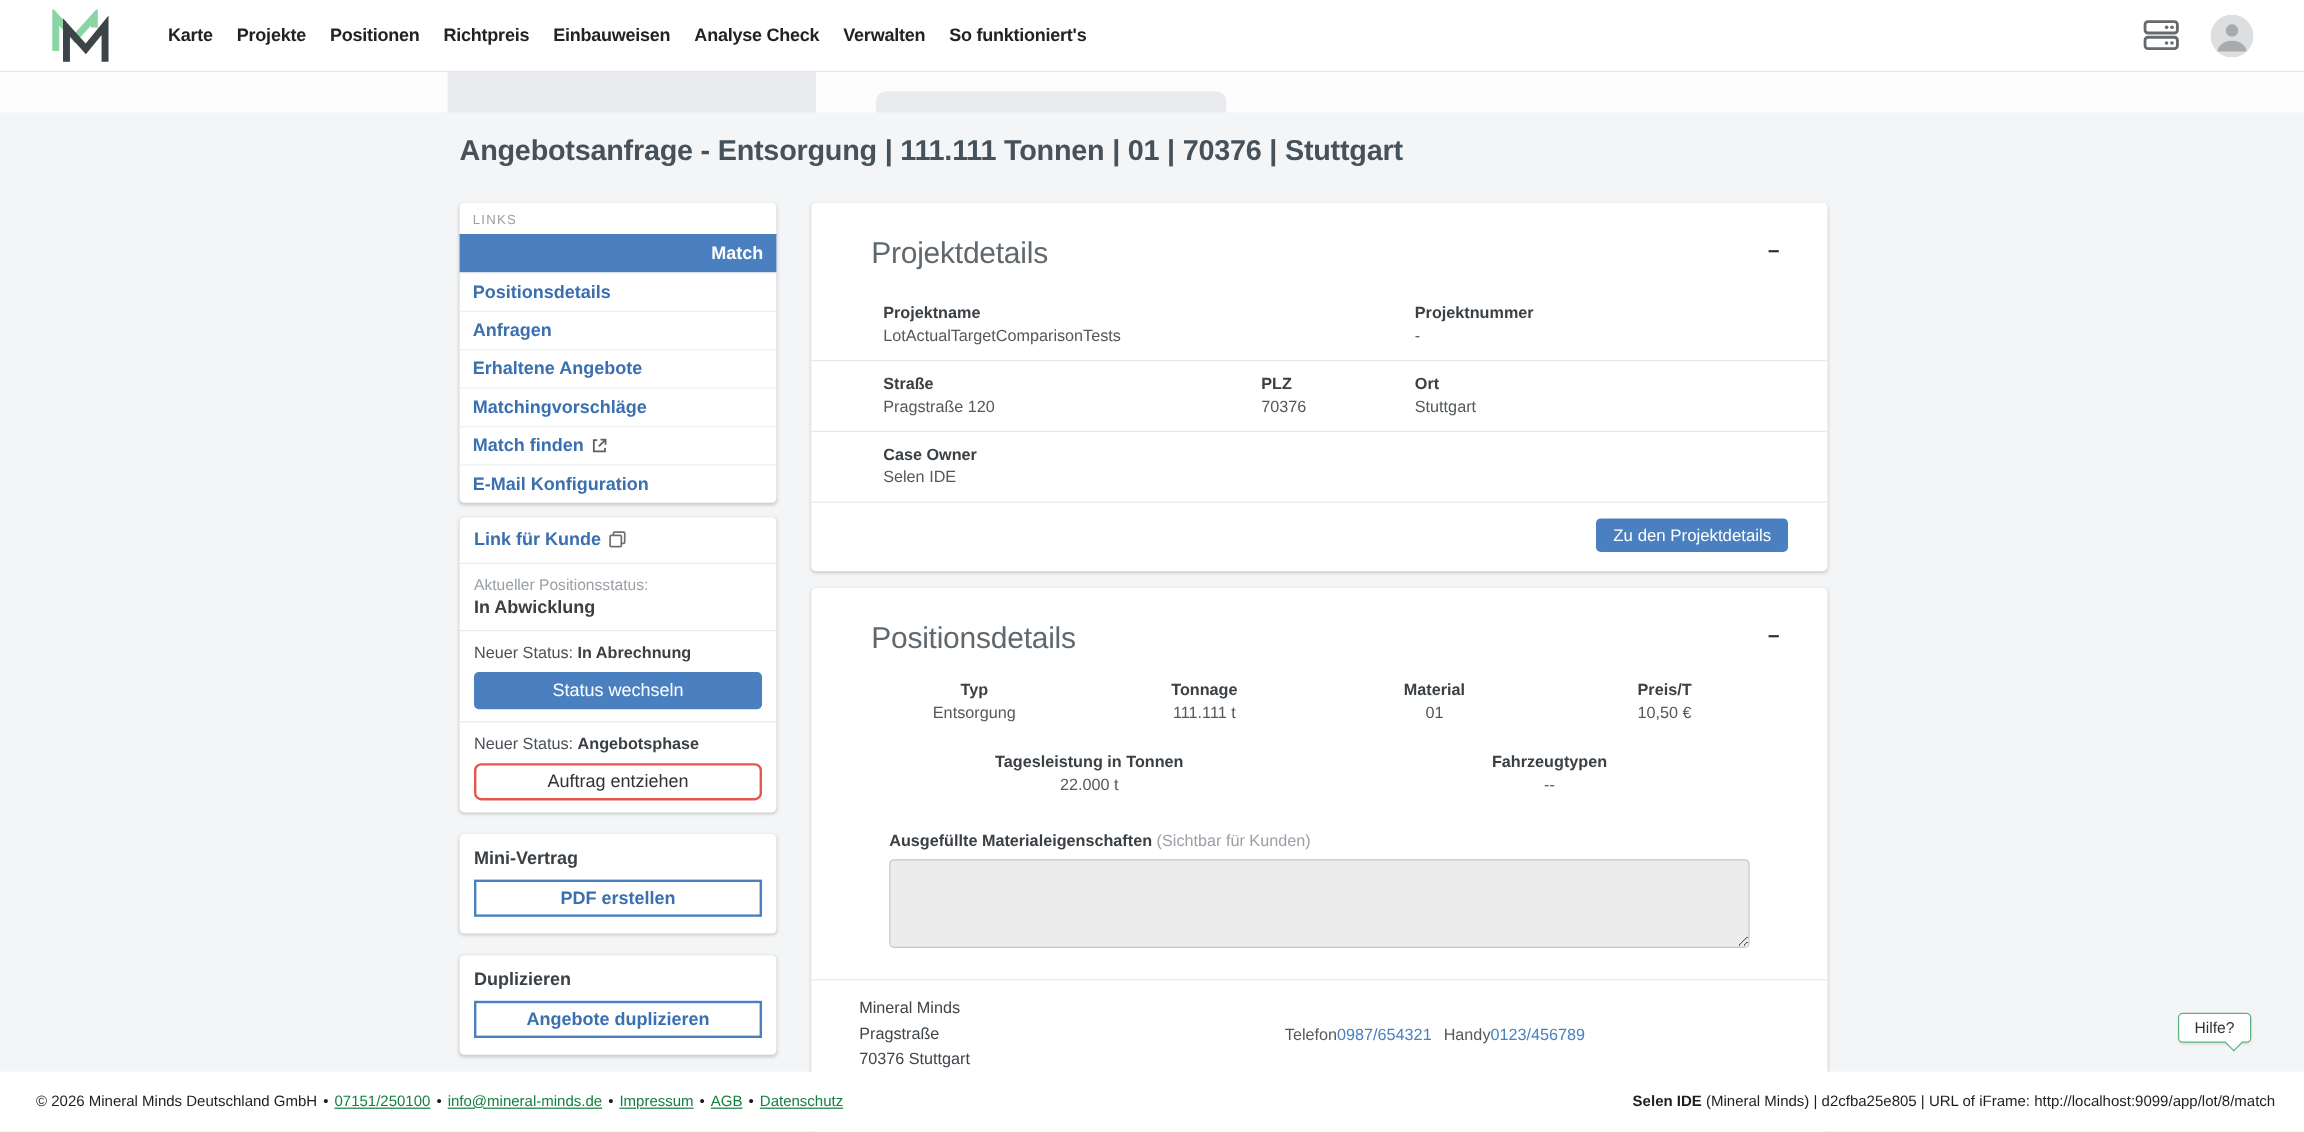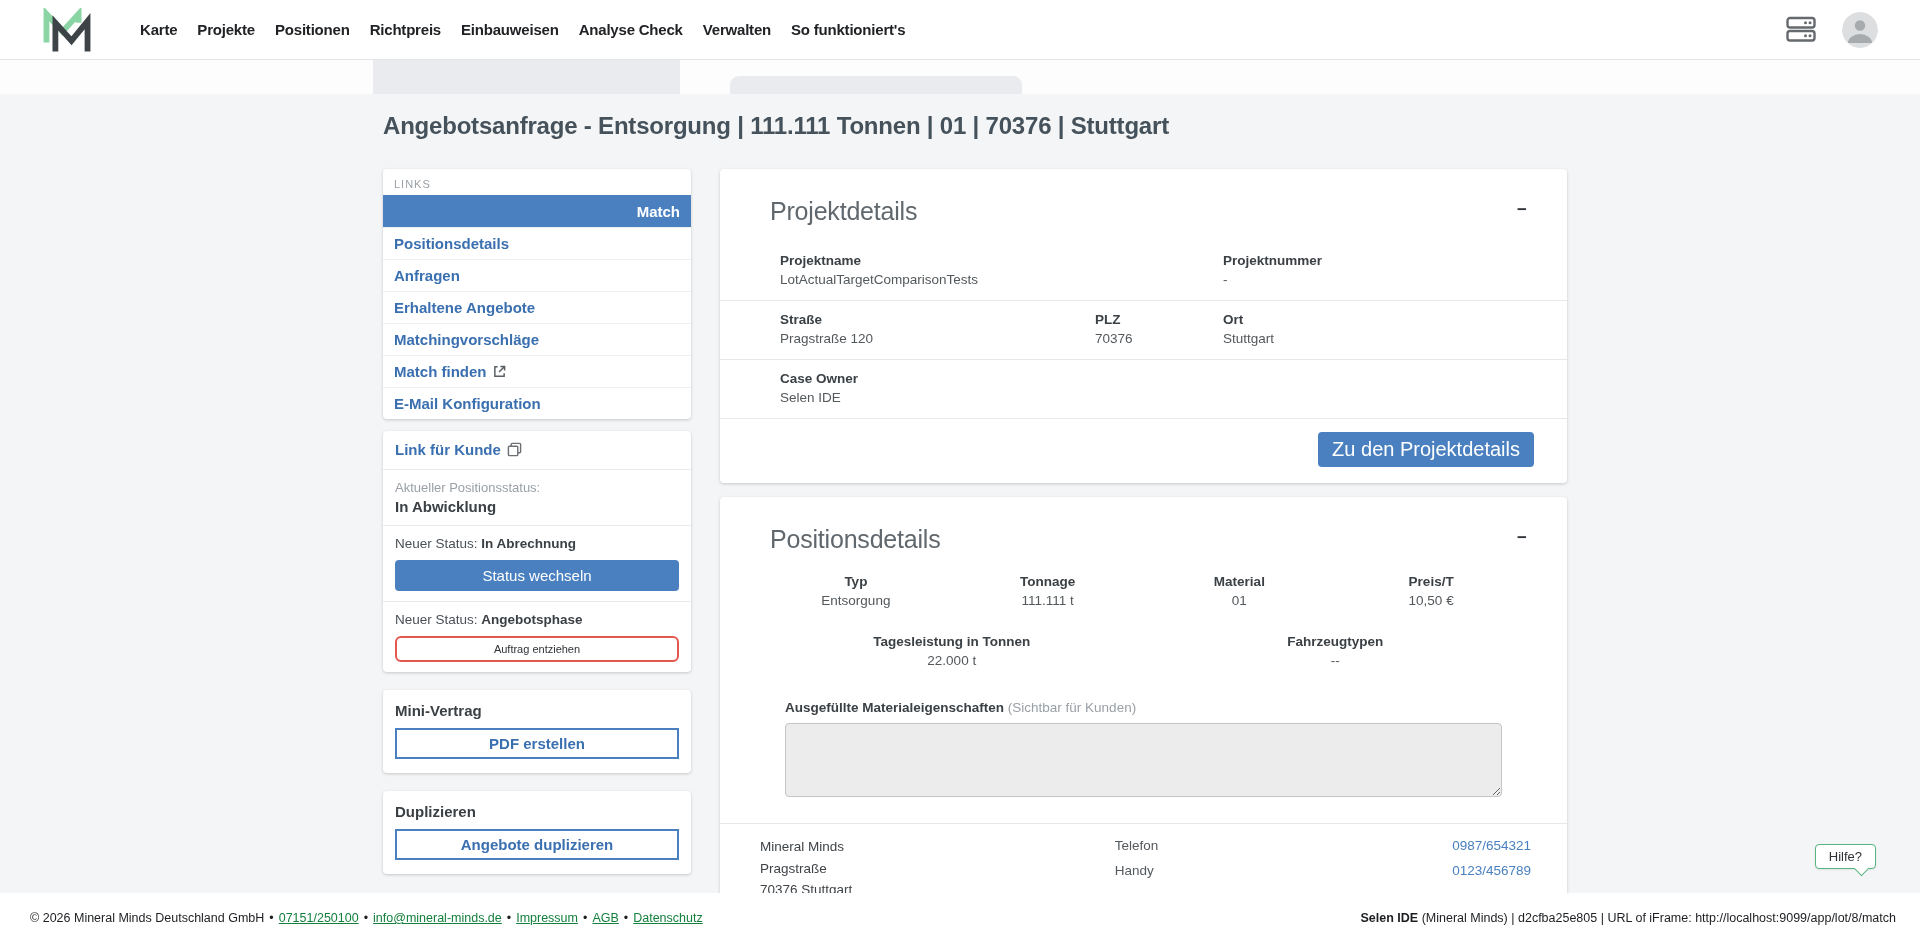--- a/index.html
+++ b/index.html
@@ -37,21 +37,21 @@
   
   .page-bg { position:absolute; top:94px; left:0; right:0; bottom:0; background:#f4f5f6; z-index:2; }
   .page-title {
     position:absolute; left:383px; top:112px; z-index:3;
     font-size:24px; font-weight:600; color:#45525b; letter-spacing:-0.2px;
   }
   .layout {
     position:absolute; left:383px; top:169px; width:1140px; z-index:3;
     display:flex; gap:29px; align-items:flex-start;
   }
-  .sidebar { width:308px; flex:none; }
+  .sidebar { width:264px; flex:none; }
   .main-col { width:847px; flex:none; }
 
   .card {
     background:#fff; border-radius:4px;
     box-shadow:0 1px 3px rgba(60,64,67,.25);
   }
 
   
   .links-heading {
     font-size:11px; letter-spacing:1px; color:#9aa0a6;
@@ -76,21 +76,21 @@
   .bold-status { font-size:15px; font-weight:700; color:#3b4045; margin-top:3px; }
   .new-status-line { font-size:13.5px; color:#4a5056; }
   .new-status-line b { color:#3b4045; }
   .btn { display:block; width:100%; text-align:center; cursor:pointer; font-family:inherit; }
   .btn-blue {
     background:#4a80c0; color:#fff; border:none; border-radius:4px;
     font-size:15px; padding:7px 10px; margin-top:9px;
   }
   .btn-outline-red {
     background:#fff; border:2px solid #e3574f; border-radius:6px;
-    color:#2f3337; font-size:11px; padding:5px 10px; margin-top:9px;
+    color:#2f3337; font-size:15px; padding:5px 10px; margin-top:9px;
   }
   .btn-outline-blue {
     background:#fff; border:2px solid #4a80c0; border-radius:0;
     color:#3a6fb0; font-size:15px; font-weight:600; padding:5px 10px; margin-top:9px;
   }
   .mini-card { margin-top:18px; padding:12px 12px 14px; }
   .mini-card-title { font-size:15px; font-weight:700; color:#3b4045; }
   .overview-btn-wrap { margin-top:25px; }
   .overview-btn-wrap .btn-outline-blue { margin-top:0; padding:7px 10px; }
 
@@ -108,40 +108,40 @@
   .field-value { font-size:13.5px; color:#53585c; margin-top:4px; }
 
   .pd-row { padding:11px 60px 13px; }
   .pd-row.bordered { border-top:1px solid #e6e9ec; }
   .pd-grid { display:grid; grid-template-columns:315px 128px auto; }
   .col3 { grid-column:3; }
   .pd-btn-row {
     border-top:1px solid #e6e9ec; padding:13px 33px 16px;
     display:flex; justify-content:flex-end;
   }
-  .pd-btn-row .btn-blue { width:auto; margin-top:0; padding:6px 14px; font-size:20px; }
+  .pd-btn-row .btn-blue { width:auto; margin-top:0; padding:6px 14px; font-size:14px; }
 
   .pos-card { margin-top:14px; min-height:465px; }
   .stats-row { display:grid; grid-template-columns:repeat(4,1fr); text-align:center; padding:4px 40px 0; }
   .stats-row2 { display:grid; grid-template-columns:repeat(2,1fr); text-align:center; padding:26px 40px 0; }
   .material-section { margin:32px 65px 0; }
   .material-label-line { font-size:13.5px; }
   .material-label-line .hint { color:#9aa0a6; font-weight:400; }
   .material-textarea {
     display:block; width:100%; height:74px; margin-top:8px;
     background:#ececec; border:1px solid #c3c6c9; border-radius:4px;
     resize:both; font-family:inherit; font-size:13.5px; padding:6px 8px; color:#3f4449;
   }
   .contact-section {
     margin-top:26px; border-top:1px solid #e6e9ec;
     padding:12px 36px 20px 40px;
     display:grid; grid-template-columns:46% 54%;
   }
   .company-lines { font-size:13.5px; color:#3f4449; line-height:1.6; }
-  .contact-rows { display:flex; flex-direction:column; gap:10px; padding-top:2px; }
+  .contact-rows { display:flex; flex-direction:row; gap:10px; padding-top:2px; }
   .contact-row { display:flex; justify-content:space-between; align-items:center; font-size:13.5px; }
   .contact-row .c-label { color:#54595e; }
   .contact-row .c-value { color:#4a80c0; cursor:pointer; }
 
   
   .help-bubble {
     position:absolute; right:44px; bottom:74px; z-index:40;
     background:#fff; border:1px solid #57b47e; border-radius:4px;
     padding:4px 13px; font-size:13px; color:#2f3337; cursor:pointer;
     box-shadow:0 1px 2px rgba(0,0,0,.08);

